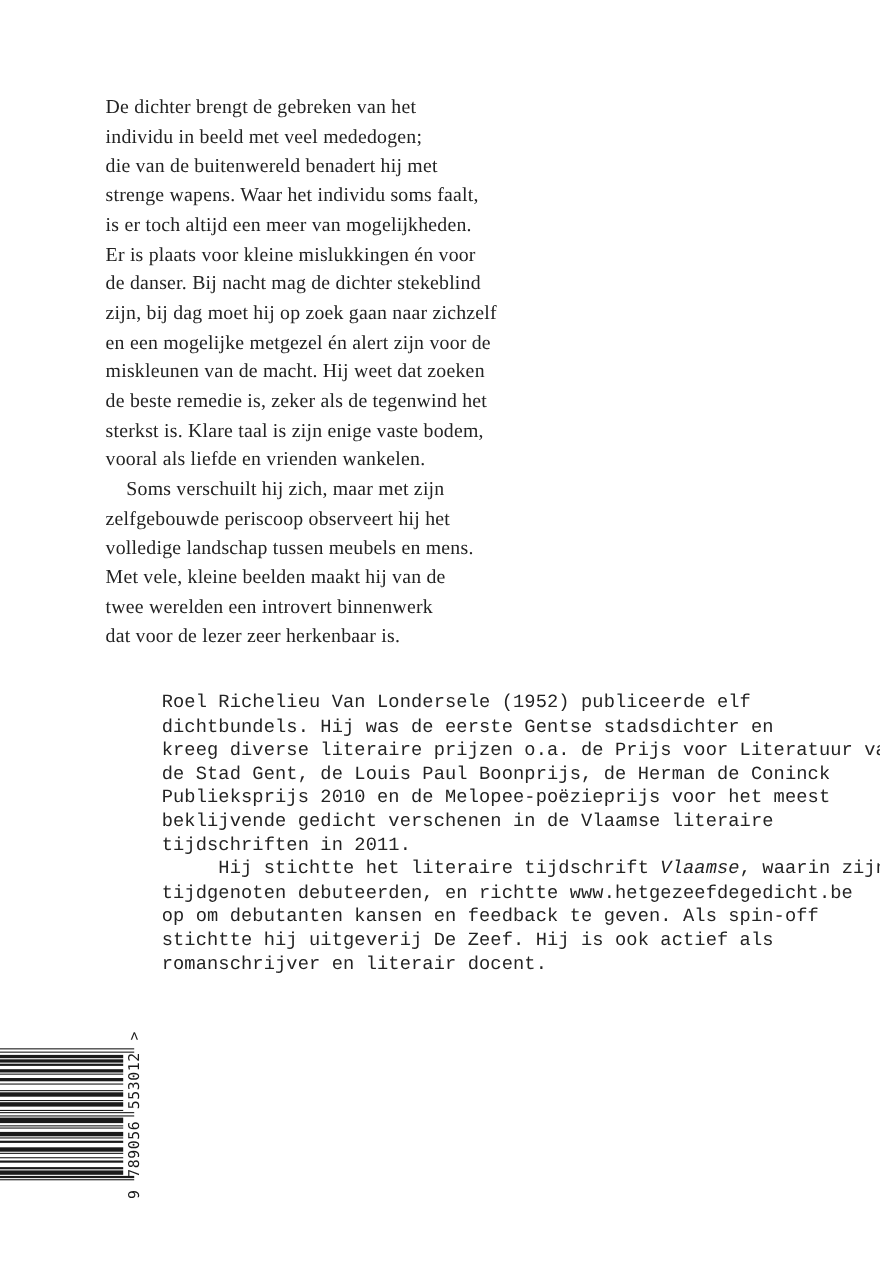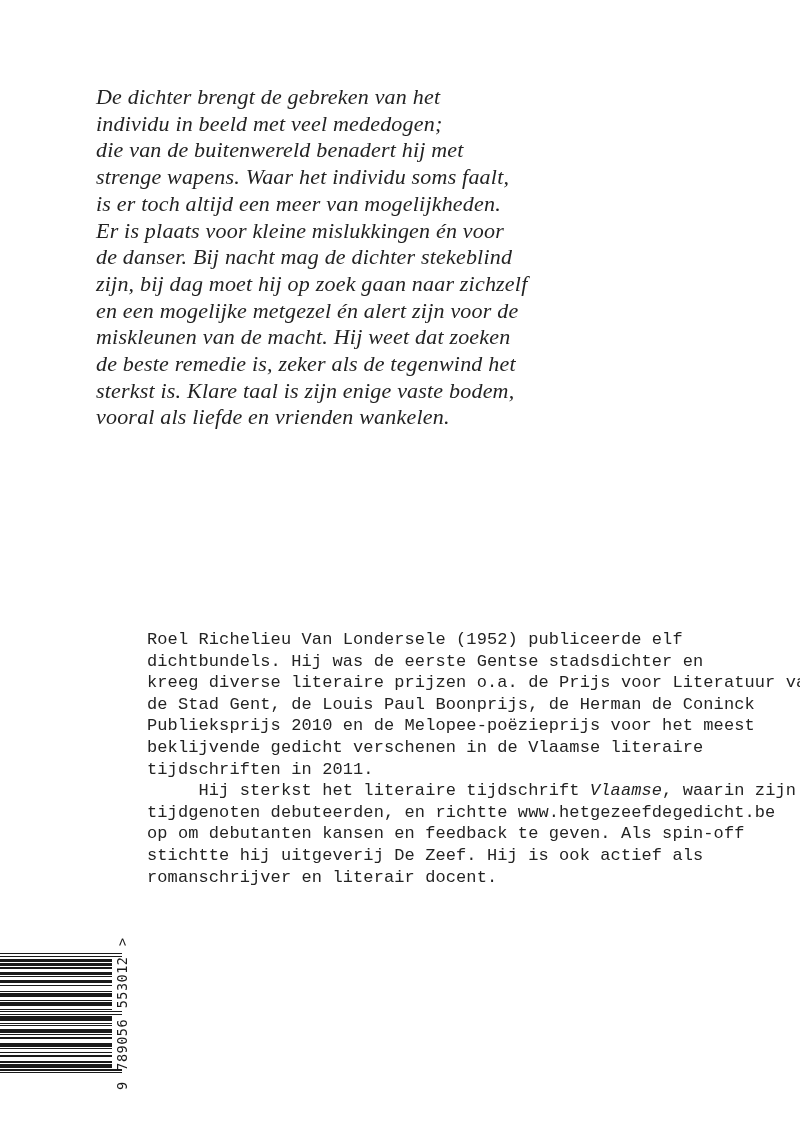--- a/index.html
+++ b/index.html
@@ -8,24 +8,23 @@
     width: 800px;
     height: 1148px;
     background: #ffffff;
     font-family: "Liberation Serif", serif;
     overflow: hidden;
   }
   .blurb {
     position: absolute;
     left: 96px;
     top: 84px;
-    font-size: 22px;
+    font-size: 18px;
     line-height: 26.7px;
     letter-spacing: 0.2px;
-    font-style: italic;
   }
   .blurb p { margin: 0; white-space: pre; }
   .bio {
     position: absolute;
     left: 147px;
     top: 629px;
     font-size: 17px;
     line-height: 21.6px;
     letter-spacing: 0.1px;
     font-family: Liberation Mono, monospace;
@@ -76,31 +75,37 @@
 strenge wapens. Waar het individu soms faalt,
 is er toch altijd een meer van mogelijkheden.
 Er is plaats voor kleine mislukkingen én voor
 de danser. Bij nacht mag de dichter stekeblind
 zijn, bij dag moet hij op zoek gaan naar zichzelf
 en een mogelijke metgezel én alert zijn voor de
 miskleunen van de macht. Hij weet dat zoeken
 de beste remedie is, zeker als de tegenwind het
 sterkst is. Klare taal is zijn enige vaste bodem,
 vooral als liefde en vrienden wankelen.</p>
+    <p>    Soms verschuilt hij zich, maar met zijn
+zelfgebouwde periscoop observeert hij het
+volledige landschap tussen meubels en mens.
+Met vele, kleine beelden maakt hij van de
+twee werelden een introvert binnenwerk
+dat voor de lezer zeer herkenbaar is.</p>
   </div>
 
   <div class="bio">
     <p>Roel Richelieu Van Londersele (1952) publiceerde elf
 dichtbundels. Hij was de eerste Gentse stadsdichter en
 kreeg diverse literaire prijzen o.a. de Prijs voor Literatuur van
 de Stad Gent, de Louis Paul Boonprijs, de Herman de Coninck
 Publieksprijs 2010 en de Melopee-poëzieprijs voor het meest
 beklijvende gedicht verschenen in de Vlaamse literaire
 tijdschriften in 2011.</p>
-    <p><span>     Hij sterkst het literaire tijdschrift </span><i>Vlaamse</i><span>, waarin zijn
+    <p><span>     Hij stichtte het literaire tijdschrift </span><i>Vlaamse</i><span>, waarin zijn
 tijdgenoten debuteerden, en richtte www.hetgezeefdegedicht.be
 op om debutanten kansen en feedback te geven. Als spin-off
 stichtte hij uitgeverij De Zeef. Hij is ook actief als
 romanschrijver en literair docent.</span></p>
   </div>
 
   <div class="barcode">
     <div class="bars">
         <div class="m guard" style="flex: 1 0 0px; background: rgb(26, 26, 26);"></div>
         <div class="m" style="flex: 1 0 0px;"></div>

